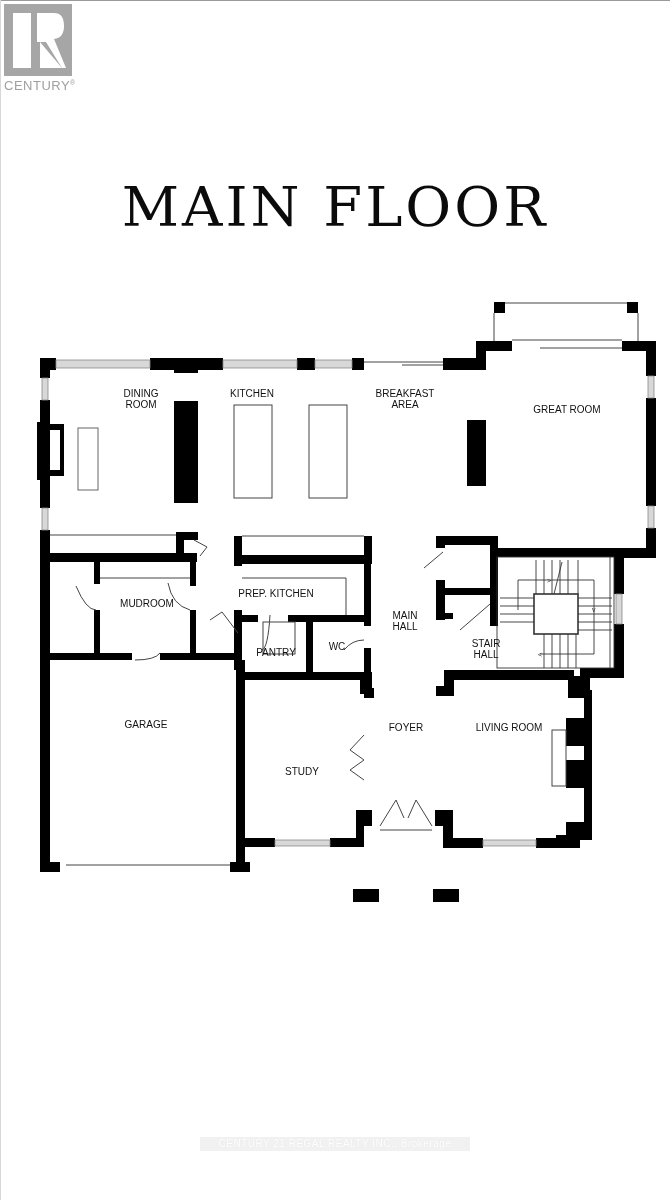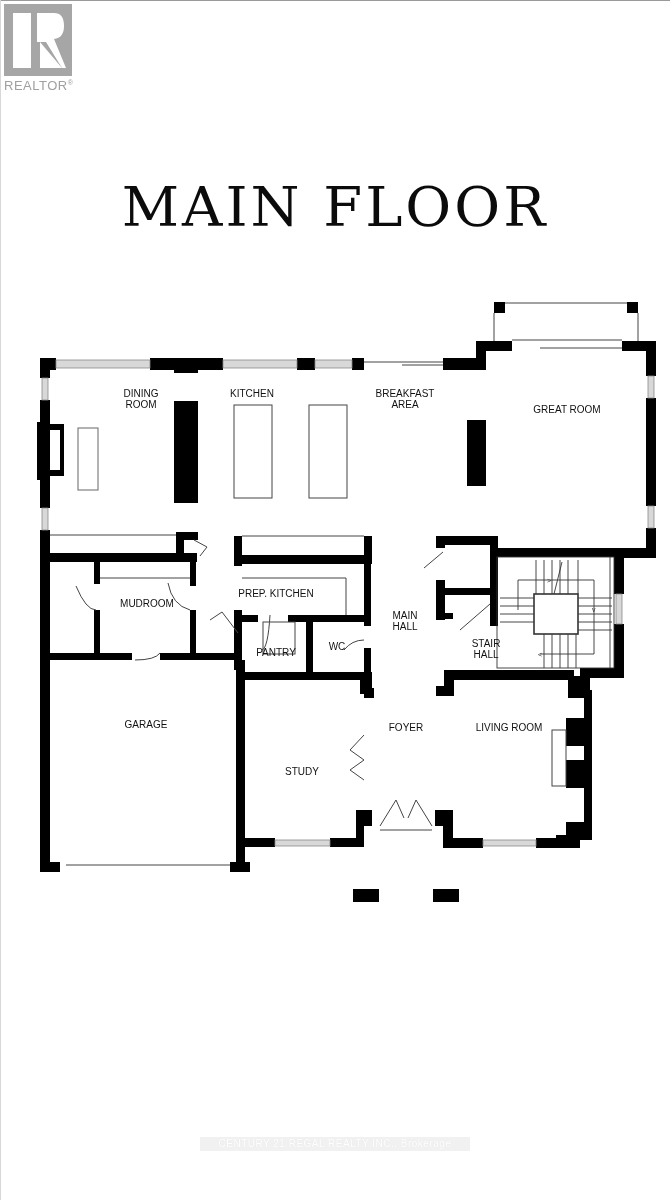--- a/index.html
+++ b/index.html
@@ -23,21 +23,21 @@
 
 <div class="realtor-logo">
   <div class="realtor-box">
     <svg width="68" height="72" viewBox="0 0 68 72">
       <rect x="0" y="0" width="68" height="72" fill="#a6a6a6"></rect>
       <rect x="9" y="9" width="18" height="55" fill="#ffffff"></rect>
       <path d="M33 9 H50 Q60 9 60 22 Q60 34 50 35 L62 64 H58 L42 38 H33 Z" fill="#ffffff"></path>
       <path d="M36 38 L58 64 L36 64 Z" fill="#ffffff"></path>
     </svg>
   </div>
-  <div class="realtor-text"><span>REALTOR</span><sup>®</sup></div>
+  <div class="realtor-text"><span>CENTURY</span><sup>®</sup></div>
 </div>
 
 <div class="page-title">MAIN FLOOR</div>
 
 <svg class="plan" width="670" height="1200" viewBox="0 0 670 1200">
   <g fill="#000">
 
     <rect x="40" y="358" width="16" height="12"></rect>
     <rect x="150" y="358" width="73" height="12"></rect>
     <rect x="174" y="368" width="24" height="5"></rect>

